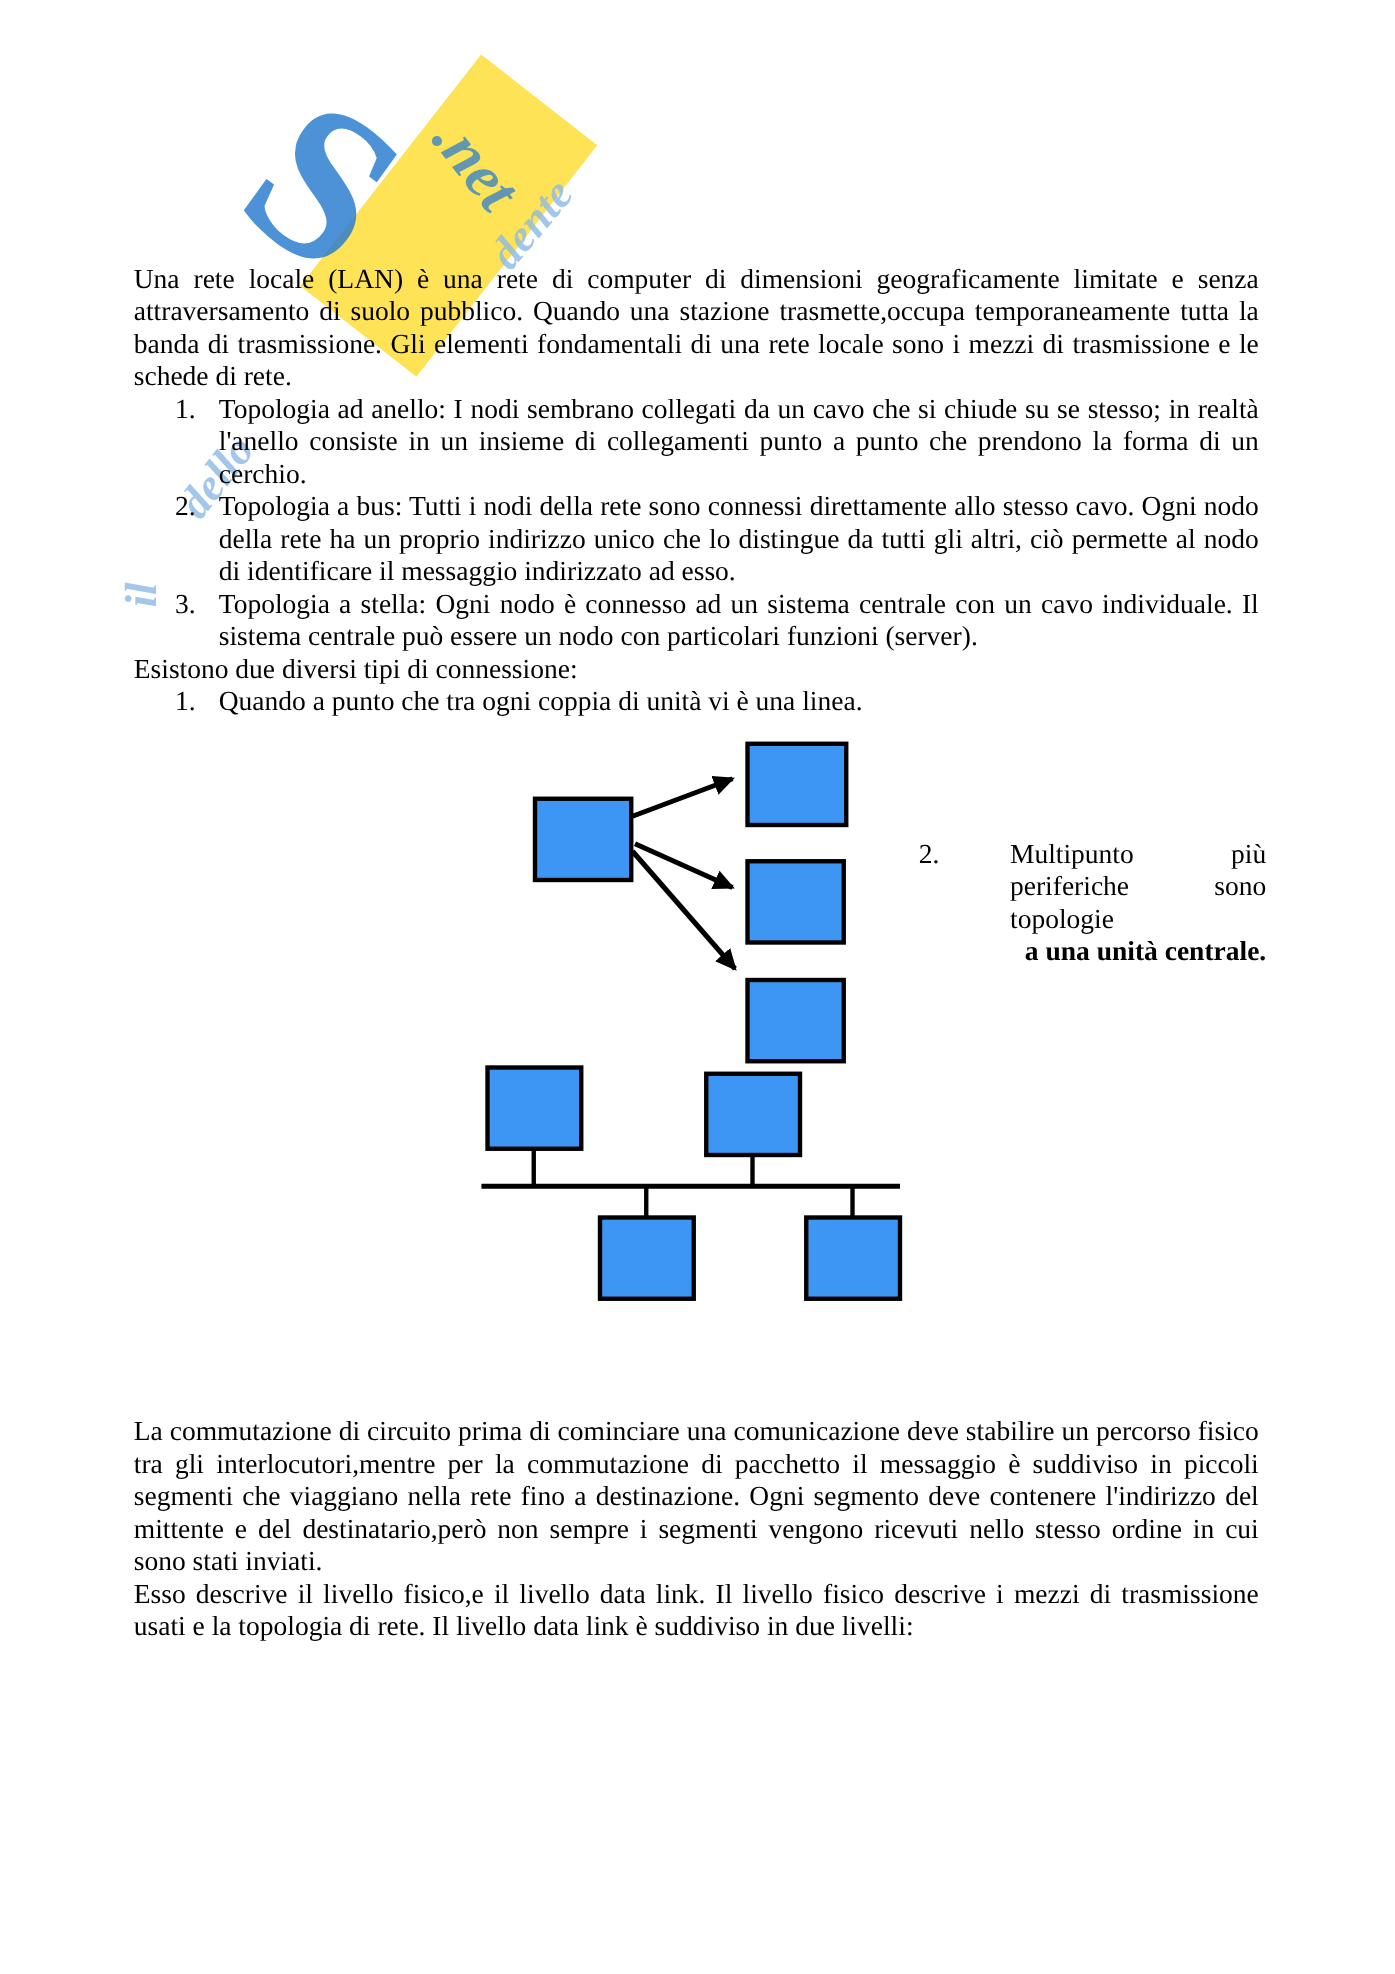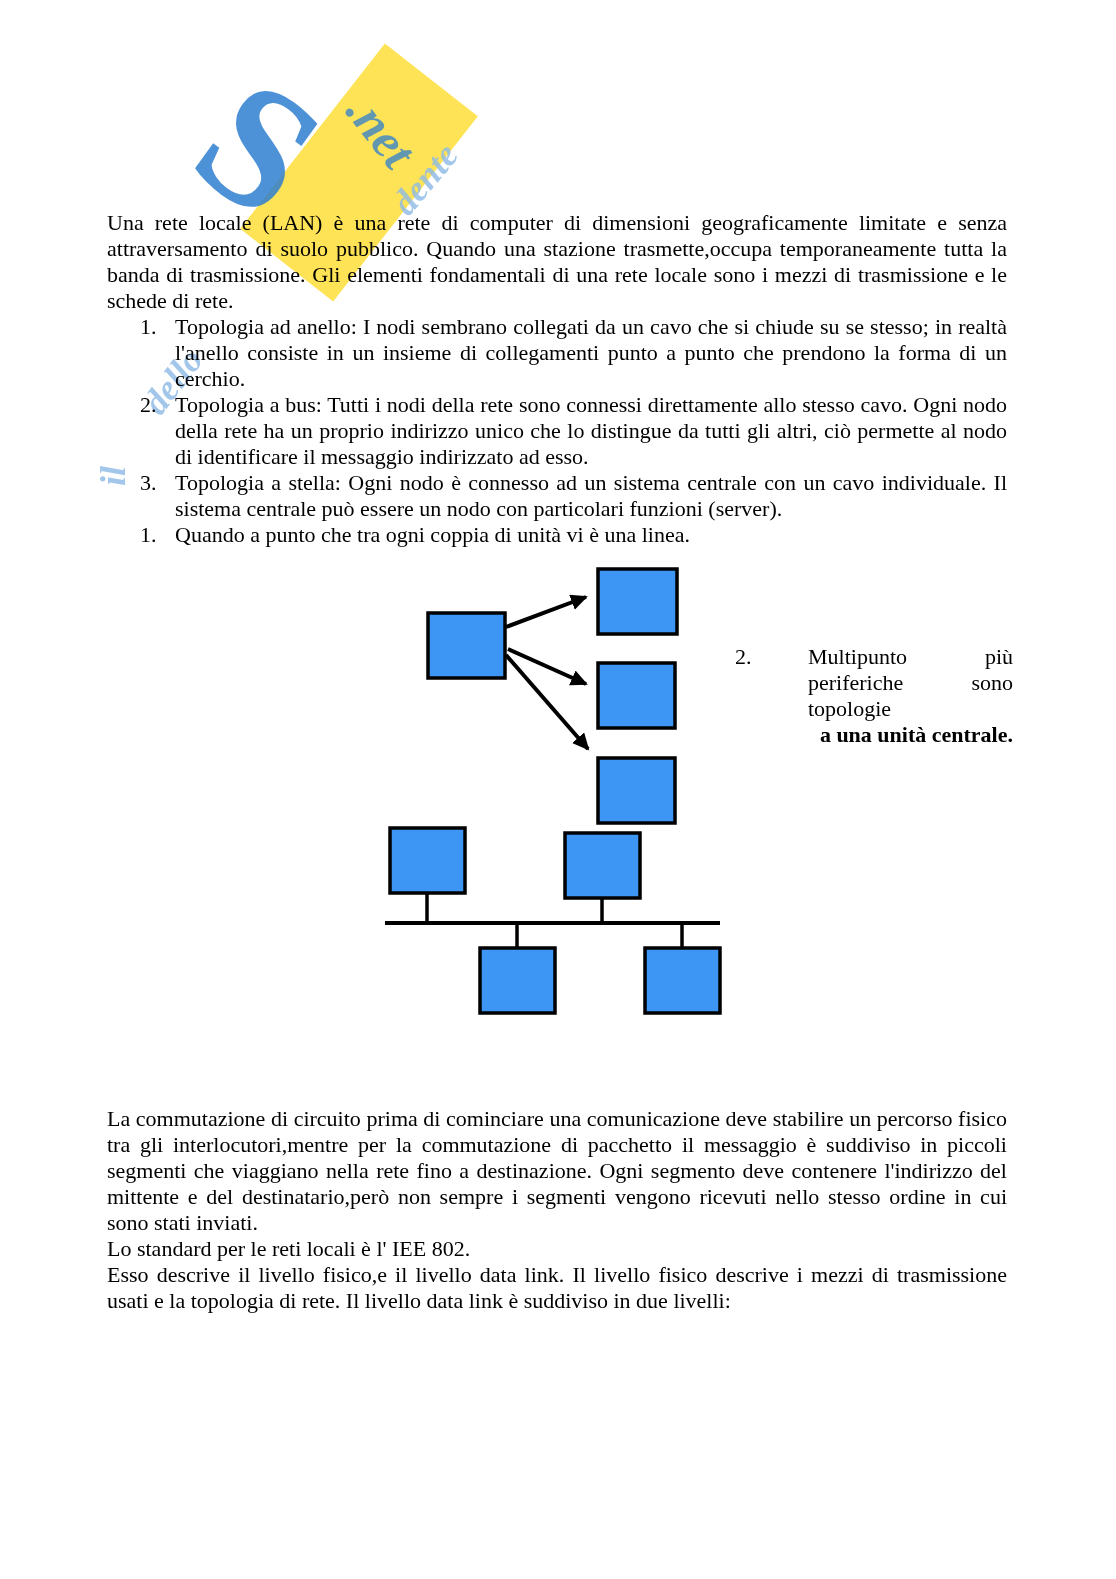--- a/index.html
+++ b/index.html
@@ -102,20 +102,21 @@
   </div>
   <div class="list-item">
     <span class="num">2.</span>
     <span class="li-text">Topologia a bus: Tutti i nodi della rete sono connessi direttamente allo stesso cavo. Ogni nodo della rete ha un proprio indirizzo unico che lo distingue da tutti gli altri, ciò permette al nodo di identificare il messaggio indirizzato ad esso.</span>
   </div>
   <div class="list-item">
     <span class="num">3.</span>
     <span class="li-text">Topologia a stella: Ogni nodo è connesso ad un sistema centrale con un cavo individuale. Il sistema centrale può essere un nodo con particolari funzioni (server).</span>
   </div>
 
+  <p class="lead">Esistono due diversi tipi di connessione:</p>
 
   <div class="list-item">
     <span class="num">1.</span>
     <span class="li-text">Quando a punto che tra ogni coppia di unità vi è una linea.</span>
   </div>
 
   <div class="diagram-area">
 
     <svg class="topo-svg" width="340" height="452" viewBox="0 0 340 452" xmlns="http://www.w3.org/2000/svg">
       <defs>
@@ -149,17 +150,16 @@
       <span class="num">2.</span>
       <div class="note-text">
         <div class="note-line jl">Multipunto più</div>
         <div class="note-line jl">periferiche sono topologie</div>
         <div class="note-line note-last">a una unità centrale.</div>
       </div>
     </div>
   </div>
 
   <p>La commutazione di circuito prima di cominciare una comunicazione deve stabilire un percorso fisico tra gli interlocutori,mentre per la commutazione di pacchetto il messaggio è suddiviso in piccoli segmenti che viaggiano nella rete fino a destinazione. Ogni segmento deve contenere l'indirizzo del mittente e del destinatario,però non sempre i segmenti vengono ricevuti nello stesso ordine in cui sono stati inviati.</p>
-  <p class="lead">Lo standard per le reti locali è l' IEE 802.</p>
   <p>Esso descrive il livello fisico,e il livello data link. Il livello fisico descrive i mezzi di trasmissione usati e la topologia di rete. Il livello data link è suddiviso in due livelli:</p>
 </div>
 
 <div class="page-number">16</div>
 
 </body></html>

